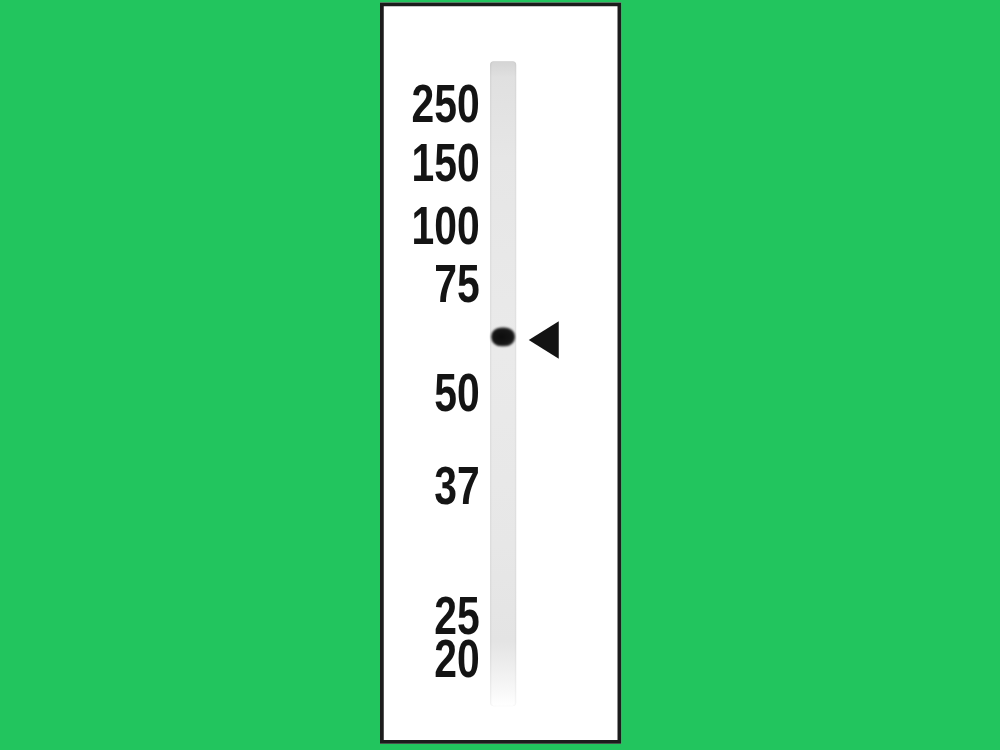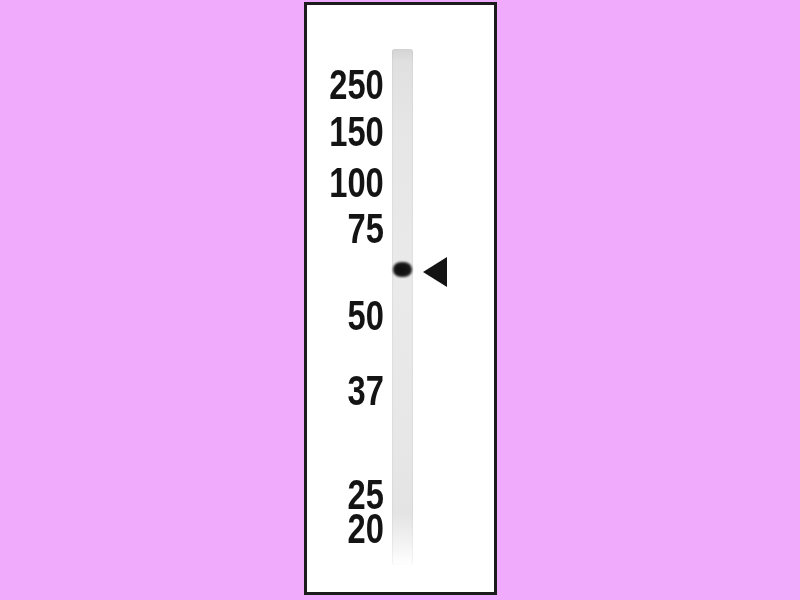--- a/index.html
+++ b/index.html
@@ -4,21 +4,21 @@
 <style>
   html, body {
     margin: 0;
     padding: 0;
     background: #ffffff;
   }
   #screen {
     position: relative;
     width: 800px;
     height: 600px;
-    background: #f0abfc;
+    background: #22c55e;
     overflow: hidden;
     font-family: "Liberation Sans", sans-serif;
   }
   
   .panel {
     position: absolute;
     left: 304px;
     top: 2px;
     width: 193px;
     height: 593px;

